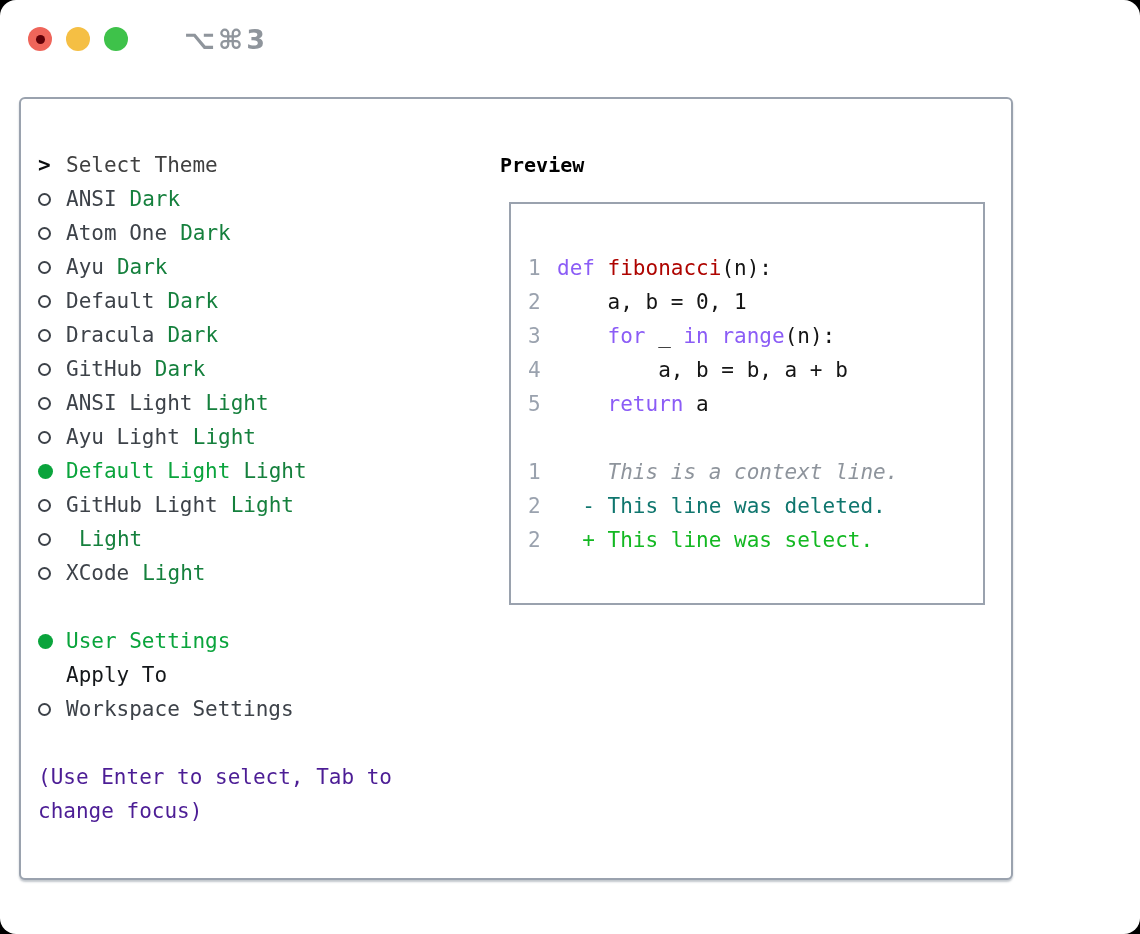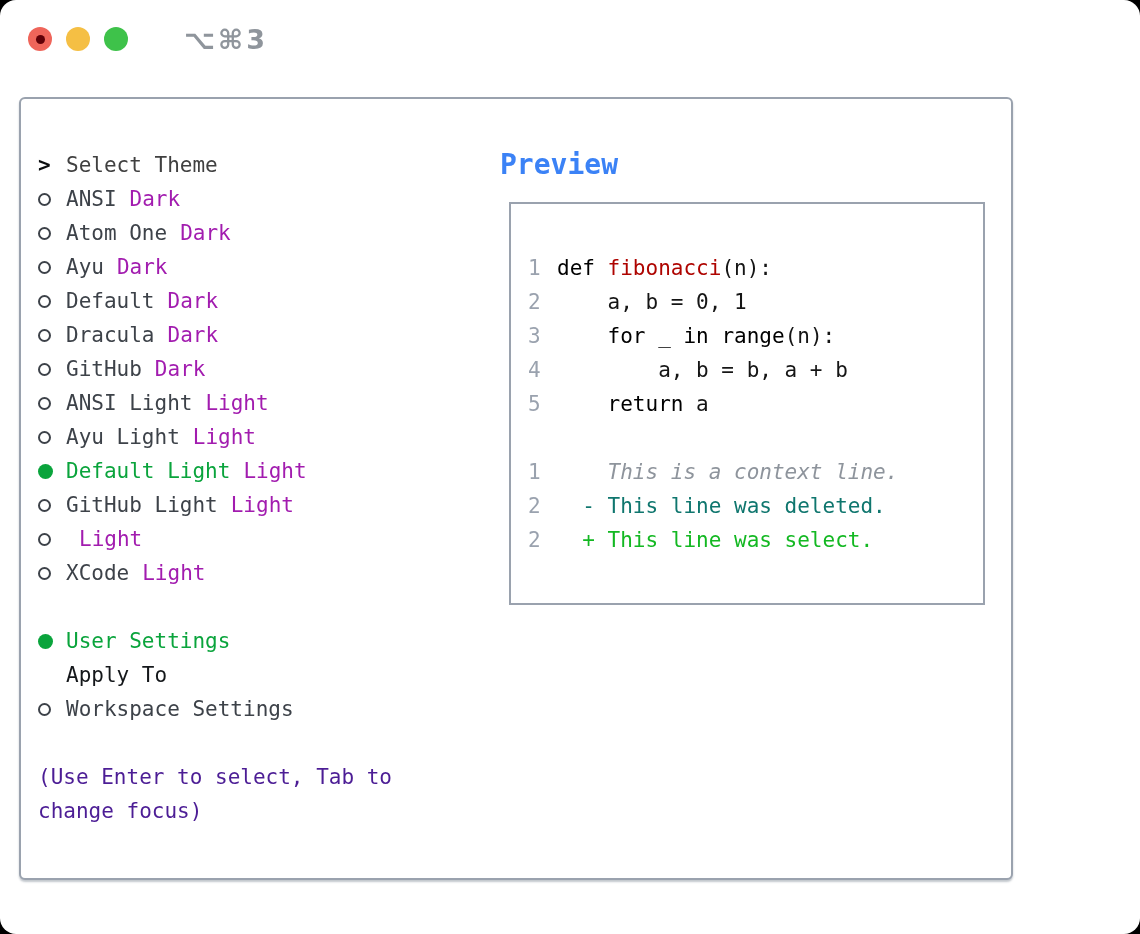--- a/index.html
+++ b/index.html
@@ -40,42 +40,42 @@
   .spacer { height: 34px; }
 
   
   .left-col { position: absolute; left: 17px; top: 49px; width: 450px; }
   .marker-col { width: 28px; flex: 0 0 28px; display: flex; align-items: center; }
   .cursor-glyph { font-weight: bold; color: #0c0e10; font-size: 21px; }
   .radio { width: 13px; height: 13px; border-radius: 50%; border: 2px solid #3d4249; }
   .radio.filled { width: 15px; height: 15px; border: none; background: #0aa43c; }
   .list-header-label { font-weight: normal; color: #404040; }
   .item-label { color: #3d4249; }
-  .item-badge { color: #a21caf; margin-left: 13px; text-align: right; }
+  .item-badge { color: #15803d; margin-left: 13px; text-align: right; }
   .theme-item.selected .item-label { color: #0aa43c; }
   .section-header-label { color: #14171a; }
   .hint {
     margin-top: 34px; width: 420px; color: #4c1d95; font-size: 21px;
     line-height: 34px; white-space: normal; word-break: normal;
   }
 
   
   .right-col { position: absolute; left: 479px; top: 49px; width: 500px; }
-  .preview-title { font-weight: bold; color: #3b82f6; font-size: 28px;
+  .preview-title { font-weight: bold; color: #000000; font-size: 20px;
                    height: 34px; line-height: 34px; }
   .preview-box {
     margin-left: 9px; margin-top: 20px; width: 476px; height: 403px;
     border: 2px solid #9aa2ae; background: #fff;
     padding: 47px 0 0 17px; overflow: hidden;
   }
   .cl { height: 34px; line-height: 34px; font-size: 21px; white-space: pre; }
   .ln { display: inline-block; width: 29px; color: #9aa2ae; white-space: pre; }
   .seg { white-space: pre; }
   .pl  { color: #151515; }
-  .kw  { color: #000000; }
+  .kw  { color: #8b5cf6; }
   .fn  { color: #ae0400; }
   .ctx { color: #8e949c; font-style: italic; }
   .del { color: #0f766e; }
   .add { color: #13b822; }
 </style>
 </head>
 <body>
 
 <div class="window">
 

